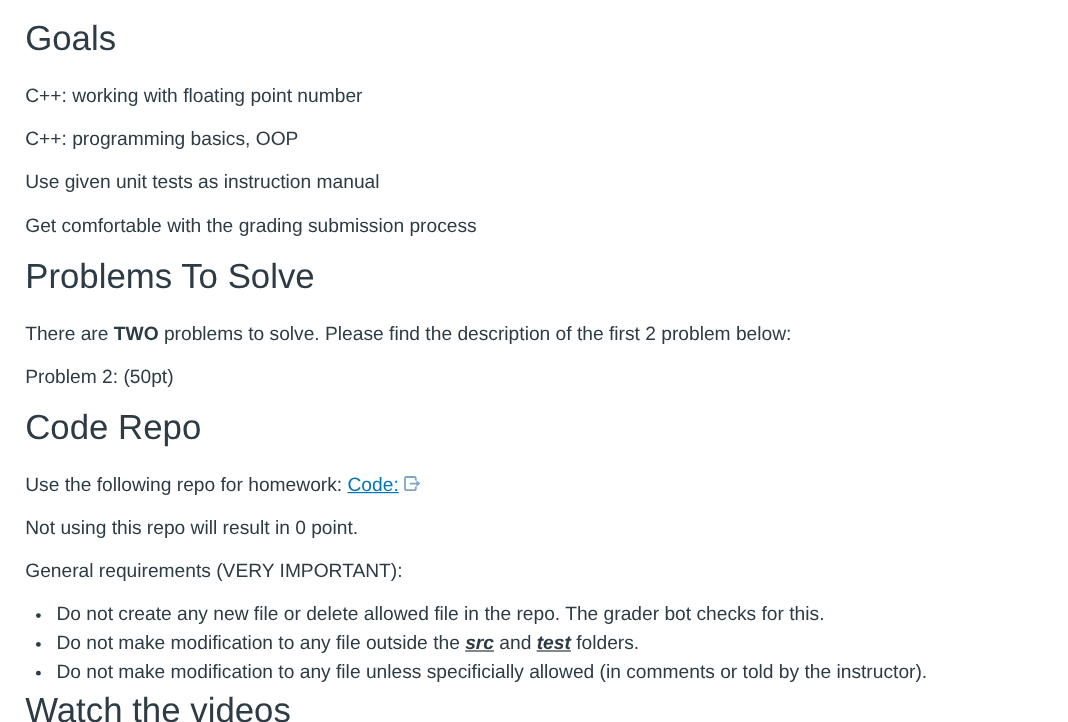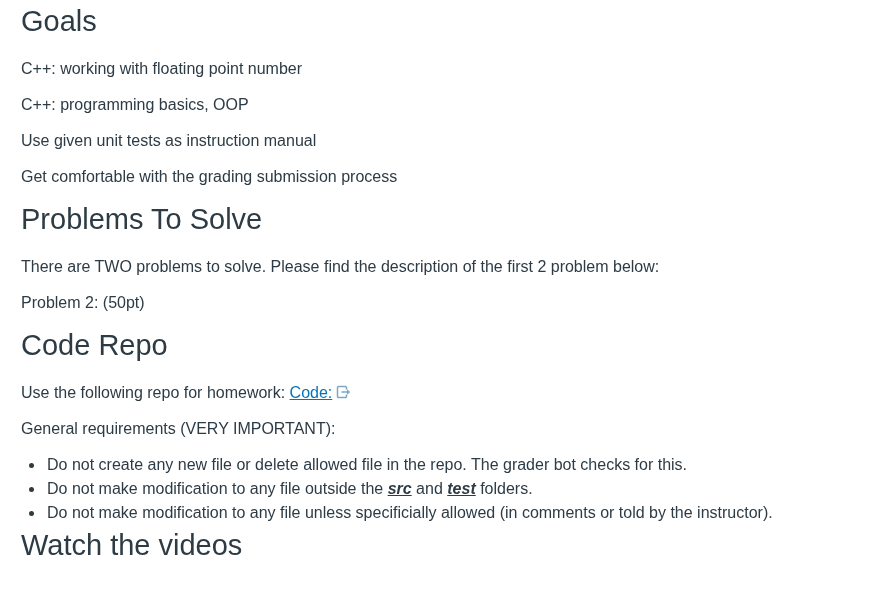--- a/index.html
+++ b/index.html
@@ -19,21 +19,21 @@
     width: 849px;
   }
   h2 {
     font-size: 29px;
     font-weight: 400;
     line-height: 36px;
     margin: 12px 0 18px 0;
     color: #2D3B45;
   }
   .page > h2:first-child {
-    margin-top: 0;
+    margin-top: 12px;
   }
   p {
     font-size: 16px;
     line-height: 24px;
     margin: 12px 0;
   }
   ul.rules {
     margin: 12px 0 0 0;
     padding-left: 24px;
     font-size: 16px;
@@ -46,21 +46,21 @@
   a.doc-link {
     color: #0374B5;
     cursor: pointer;
   }
   .ext-icon {
     display: inline-block;
     vertical-align: -2px;
     margin-left: 4px;
     line-height: 0;
   }
-  strong { font-weight: 400; text-align: right; }
+  strong { font-weight: 700; text-align: right; }
   .bi { font-weight: 700; font-style: italic; text-decoration: underline; }
   h2.clipped-heading {
     margin-top: 2px;
     margin-bottom: 0;
   }
 </style>
 </head>
 <body>
 
 <div class="page">
@@ -74,20 +74,21 @@
   <h2>Problems To Solve</h2>
   <p><span>There are </span><strong>TWO</strong><span> problems to solve. Please find the description of the first 2 problem below:</span></p>
   <p>Problem 2: (50pt)</p>
 
   <h2>Code Repo</h2>
   <p><span>Use the following repo for homework: </span><a class="doc-link" href="#"><span>Code:</span></a><span class="ext-icon"><svg width="16" height="15" viewBox="0 0 16 15">
       <path d="M10.5 4.5 V2.6 Q10.5 1.5 9.4 1.5 H2.6 Q1.5 1.5 1.5 2.6 V11.4 Q1.5 12.5 2.6 12.5 H9.4 Q10.5 12.5 10.5 11.4 V9.5" fill="none" stroke="#7EA7C6" stroke-width="1.5"></path>
       <path d="M5.5 7 H13" fill="none" stroke="#7EA7C6" stroke-width="1.5"></path>
       <path d="M11 4.2 L14.2 7 L11 9.8 Z" fill="#7EA7C6"></path>
     </svg></span></p>
+  <p>Not using this repo will result in 0 point.</p>
   <p>General requirements (VERY IMPORTANT):</p>
 
   <ul class="rules">
     <li>Do not create any new file or delete allowed file in the repo. The grader bot checks for this.</li>
     <li><span>Do not make modification to any file outside the </span><span class="bi">src</span><span> and </span><span class="bi">test</span><span> folders.</span></li>
     <li>Do not make modification to any file unless specificially allowed (in comments or told by the instructor).</li>
   </ul>
 
   <h2 class="clipped-heading">Watch the videos</h2>
 

